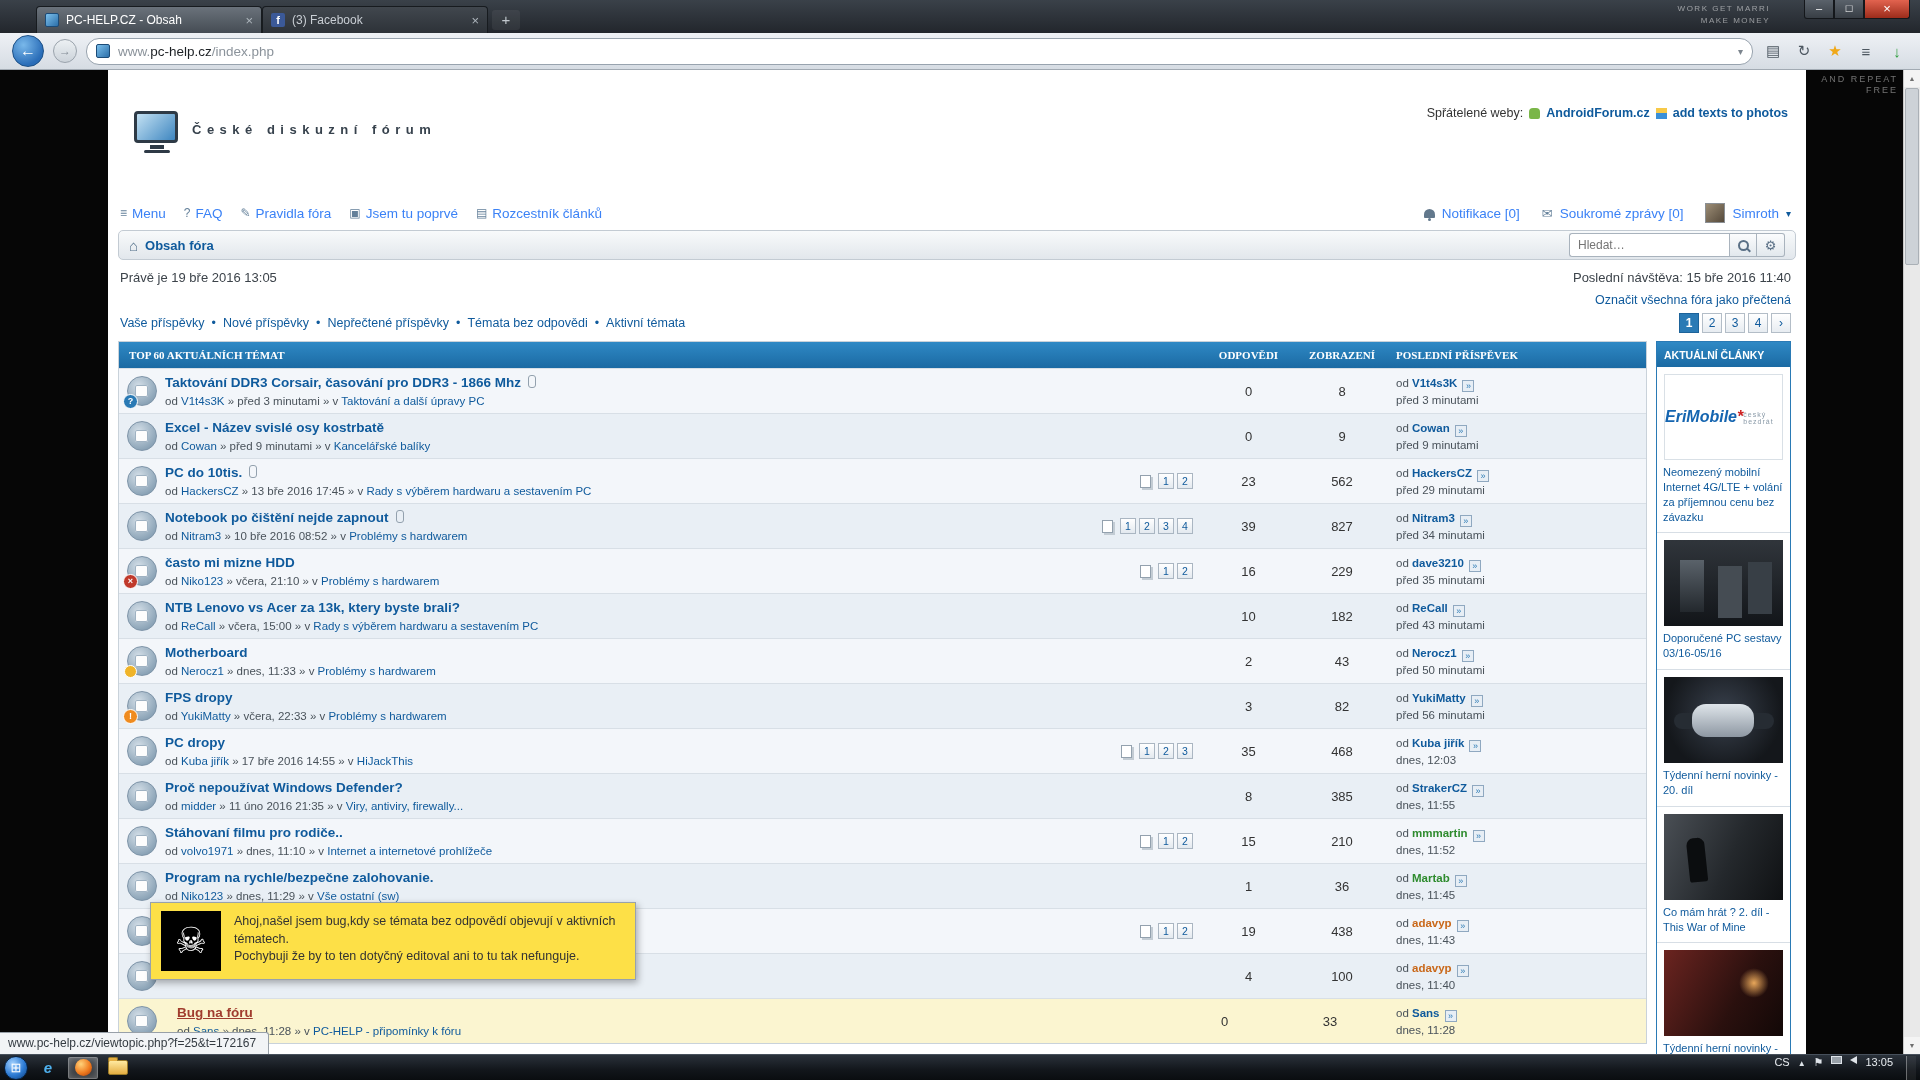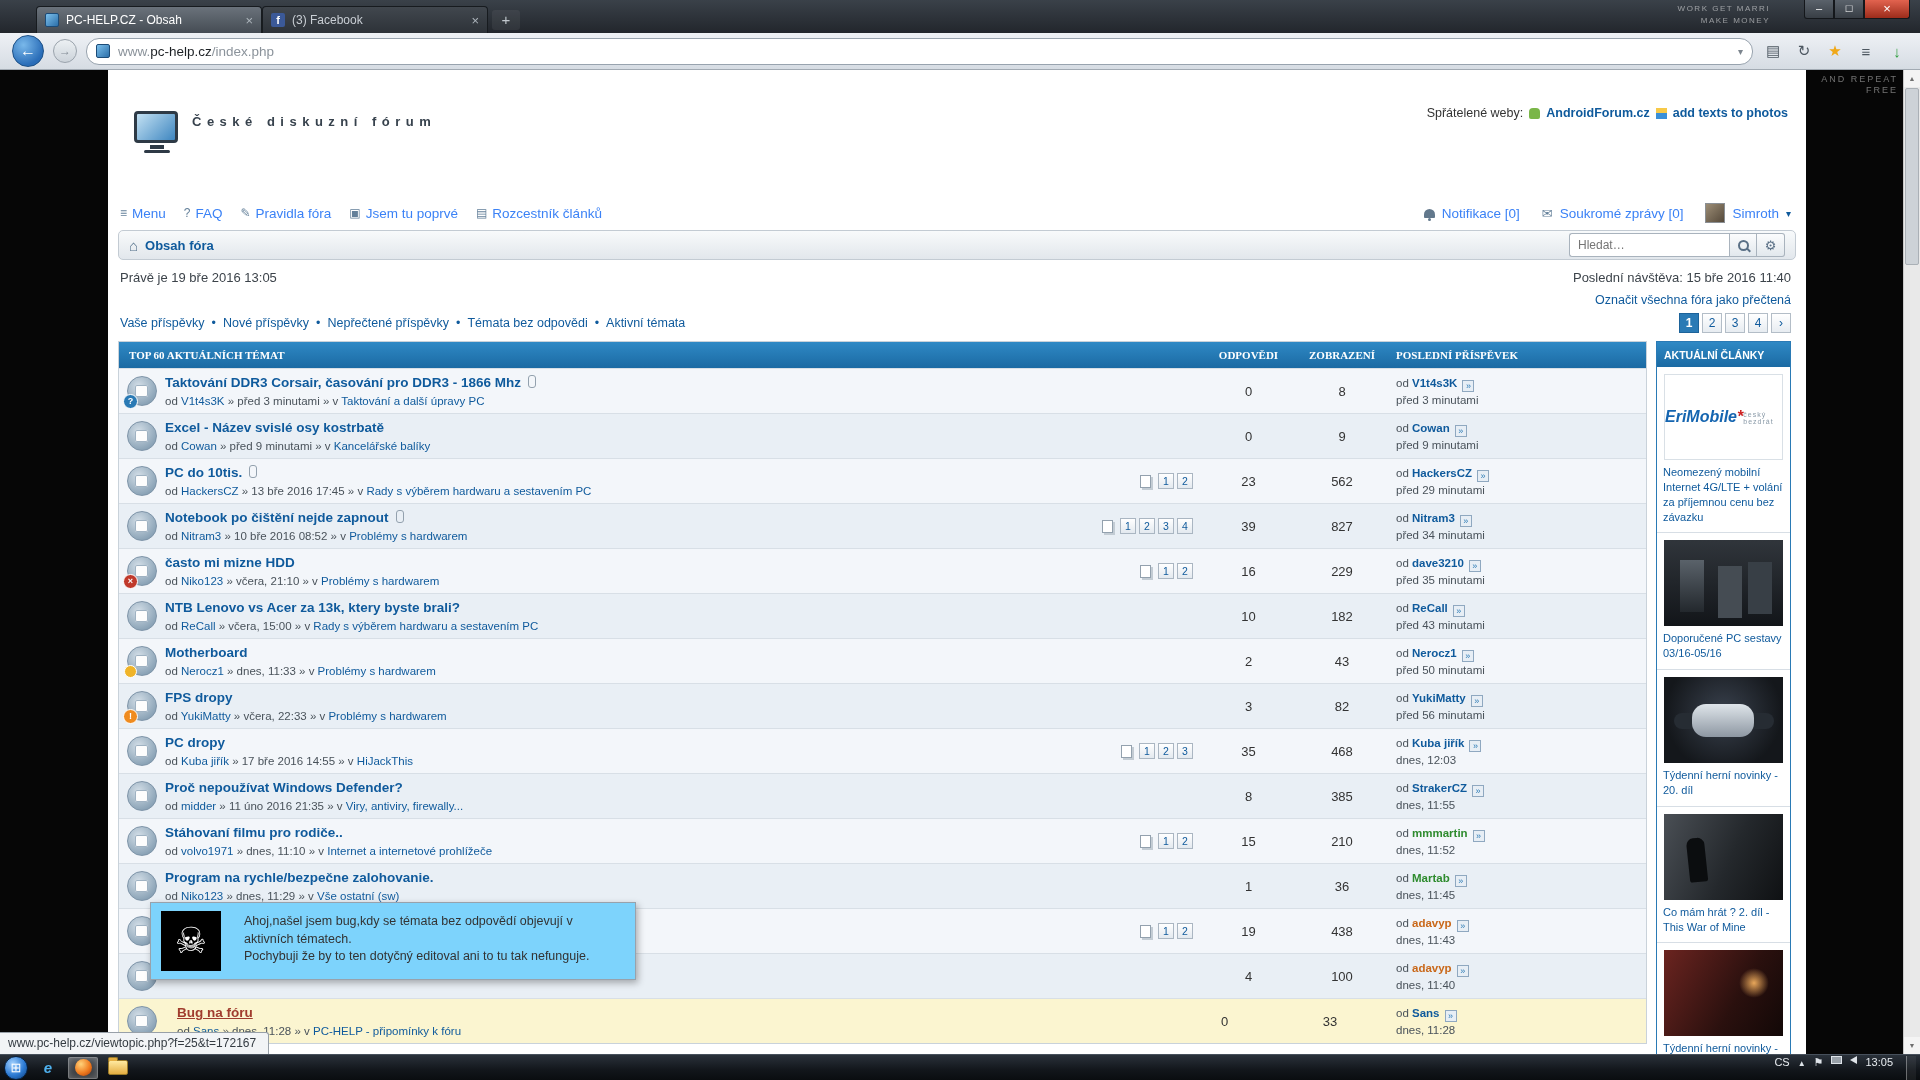--- a/index.html
+++ b/index.html
@@ -76,21 +76,21 @@
 
   
   .site-header{position:relative;height:130px;}
   .logo{position:absolute;left:26px;top:38px;display:flex;gap:12px;align-items:flex-start;}
   .logo-monitor{width:46px;padding-top:3px;}
   .lm-screen{width:38px;height:26px;border:3px solid #2e3a46;border-radius:4px;background:linear-gradient(135deg,#c3e1f3,#3e86c0);}
   .lm-stand{width:14px;height:4px;background:#2e3a46;margin:2px auto 0;}
   .lm-base{width:26px;height:3px;background:#2e3a46;margin:1px auto 0;border-radius:2px;}
   .logo-title{font-size:42px;font-weight:bold;letter-spacing:3px;color:#a9afb7;line-height:40px;
               text-shadow:1px 1px 0 #fff,2px 2px 2px #5d6670;}
-  .logo-subtitle{font-size:13px;font-weight:bold;letter-spacing:5.5px;color:#37424d;margin-top:6px;}
+  .logo-subtitle{font-size:13px;font-weight:bold;letter-spacing:5.5px;color:#37424d;margin-top:14px;}
   .partners{position:absolute;right:18px;top:36px;display:flex;align-items:center;gap:6px;font-size:12.5px;color:#333;}
   .partners a{color:#0f5a9c;font-weight:bold;text-decoration:none;}
   .p-ico-android{width:11px;height:11px;background:#7ab648;border-radius:4px 4px 2px 2px;flex:none;}
   .p-ico-photos{width:11px;height:11px;background:linear-gradient(#f7c948 50%,#3a8fd8 50%);flex:none;}
 
   .menubar{display:flex;align-items:center;height:26px;padding:0 15px 0 12px;font-size:13.5px;}
   .m-left{display:flex;gap:18px;flex:1;}
   .m-item{display:flex;align-items:center;gap:5px;}
   .m-ico{color:#64809a;font-size:12px;}
   .m-link{color:#3b82f6;text-decoration:none;}
@@ -174,22 +174,22 @@
   .t-last a.lp-author{color:#0f5a9c;font-weight:bold;text-decoration:none;}
   .t-last a.c-green{color:#2e8b2e;}
   .t-last a.c-orange{color:#c9681a;}
   .goto-ico{display:inline-block;width:12px;height:12px;margin-left:5px;vertical-align:-2px;background:#e7eef5;
             border:1px solid #8fa8c0;color:#2a7ab5;font-size:9px;line-height:11px;text-align:center;box-sizing:border-box;}
   .goto-ico::before{content:"»";}
   .l2{margin-top:2px;}
 
   
   .tooltip{position:absolute;left:31px;top:560px;width:486px;min-height:76px;box-sizing:border-box;z-index:5;
-           background:#7dd3fc;border:1px solid #98a2ac;box-shadow:2px 3px 7px rgba(0,0,0,.3);
-           display:flex;gap:23px;padding:8px 10px;}
+           background:#fde047;border:1px solid #98a2ac;box-shadow:2px 3px 7px rgba(0,0,0,.3);
+           display:flex;gap:13px;padding:8px 10px;}
   .tt-img{width:60px;height:60px;flex:none;background:#000;color:#fff;display:flex;align-items:center;justify-content:center;font-size:36px;}
   .tt-img::before{content:"☠";}
   .tt-text{font-size:12.5px;color:#333;line-height:1.4;padding-top:2px;}
 
   
   .sidebar{width:135px;flex:none;box-sizing:border-box;border:1px solid #2a7ab5;background:#fff;}
   .s-head{height:25px;display:flex;align-items:center;padding:0 7px;background:linear-gradient(#2f89c5,#1b6aa3);
           color:#fff;font-size:10.5px;font-weight:bold;}
   .s-art{padding:7px 6px 8px;border-bottom:1px solid #d7dee5;}
   .s-img{width:119px;height:86px;margin:0 auto 5px;position:relative;overflow:hidden;}

